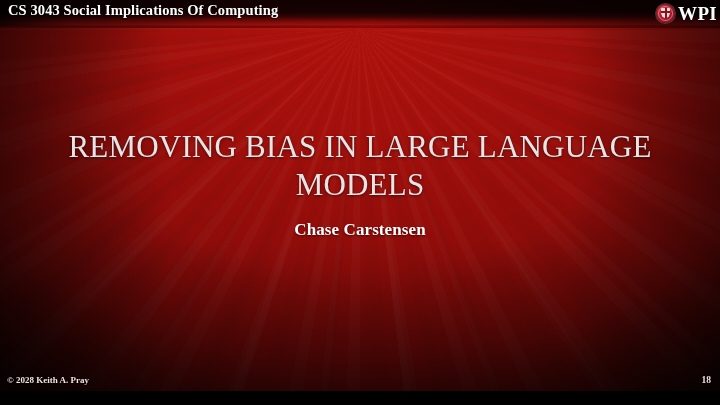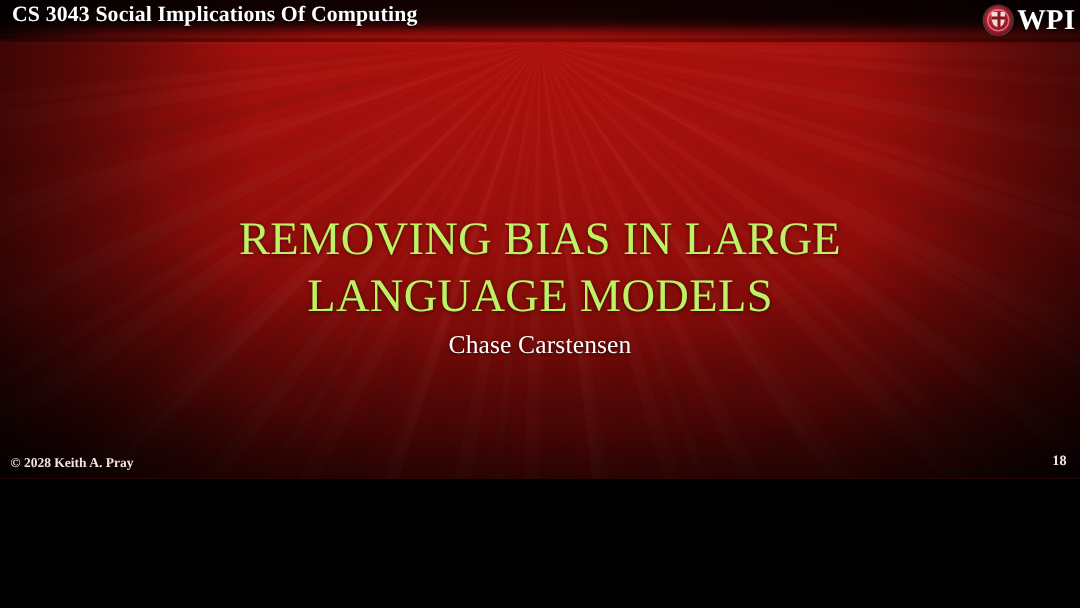--- a/index.html
+++ b/index.html
@@ -3,21 +3,21 @@
 <meta charset="utf-8">
 <style>
   html, body {
     margin: 0;
     padding: 0;
     background: #000;
   }
   .slide {
     position: relative;
     width: 720px;
-    height: 319px;
+    height: 391px;
     overflow: hidden;
     background: #8e0d0a;
     font-family: "Liberation Serif", serif;
     -webkit-font-smoothing: antialiased;
   }
 
   
   .bg-base {
     position: absolute;
     inset: 0;
@@ -207,33 +207,33 @@
     left: 60px;
     right: 60px;
     top: 128px;
     text-align: center;
   }
   .slide-title {
     font-family: "Liberation Serif", serif;
     font-weight: normal;
     font-size: 31px;
     line-height: 38px;
-    color: #bef264;
+    color: #e5e5e5;
     letter-spacing: .2px;
     text-shadow: 0 1px 3px rgba(0,0,0,.55);
-    margin: 12px;
+    margin: 0;
   }
   .slide-subtitle {
     position: absolute;
     left: 60px;
     right: 60px;
     top: 219px;
     text-align: center;
     font-family: "Liberation Serif", serif;
-    font-weight: normal;
+    font-weight: bold;
     font-size: 17px;
     line-height: 22px;
     color: #ffffff;
     letter-spacing: .1px;
     text-shadow: 0 1px 2px rgba(0,0,0,.6);
   }
 
   
   .footer-copyright {
     position: absolute;

